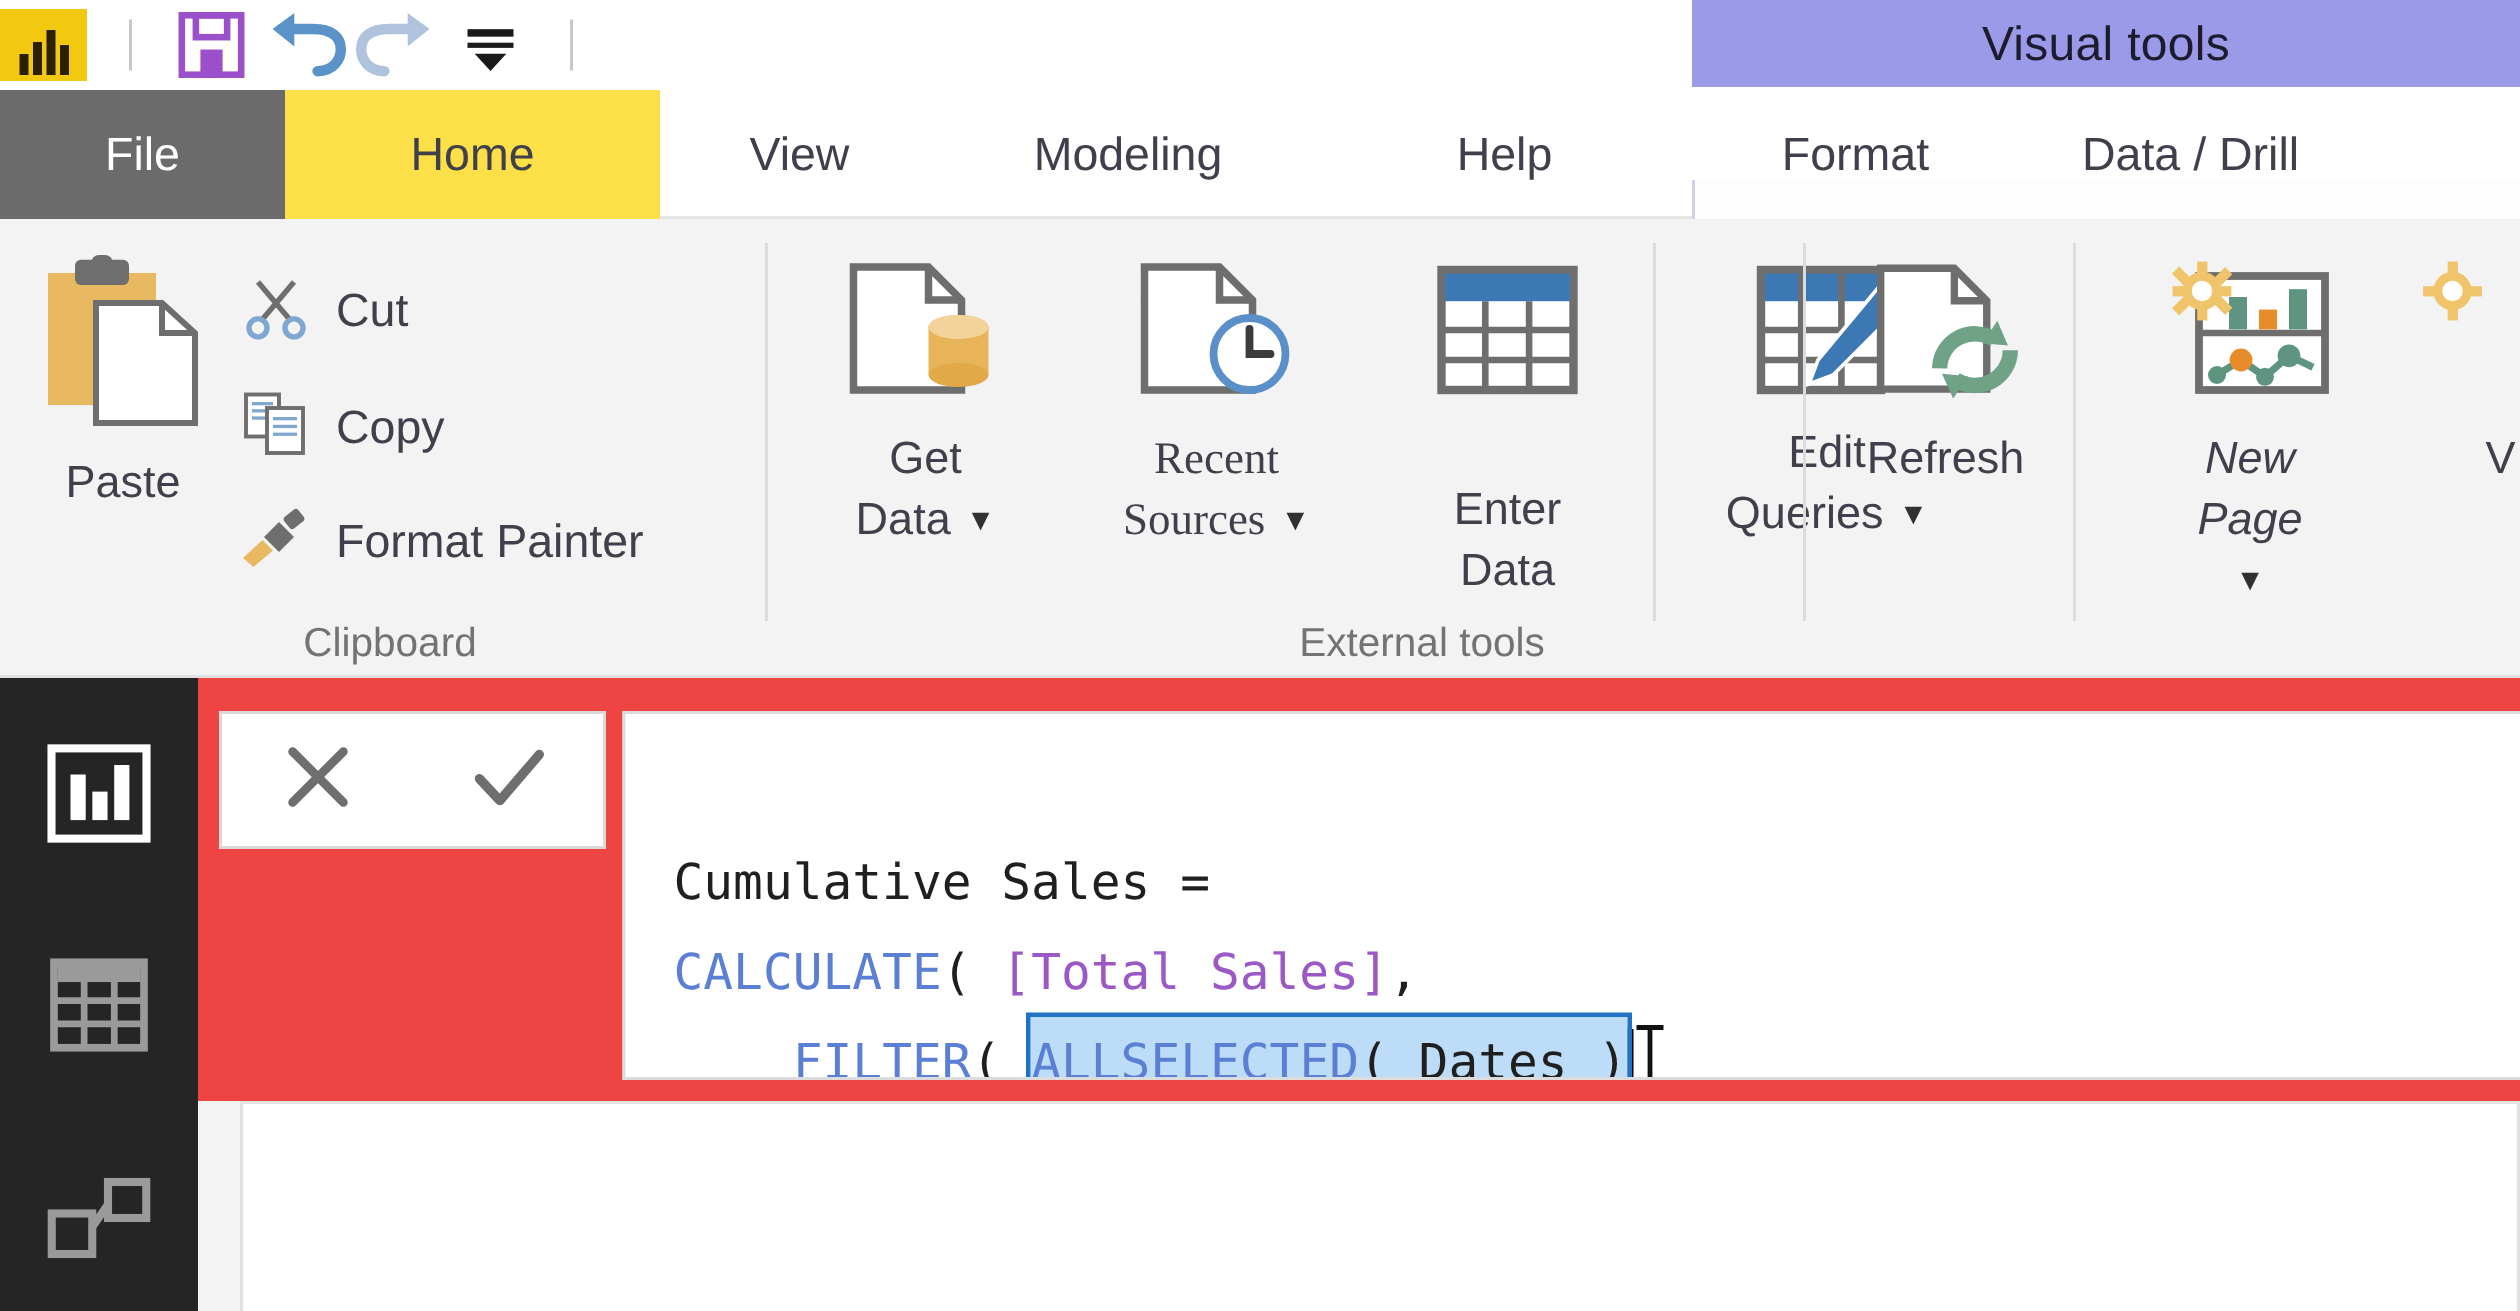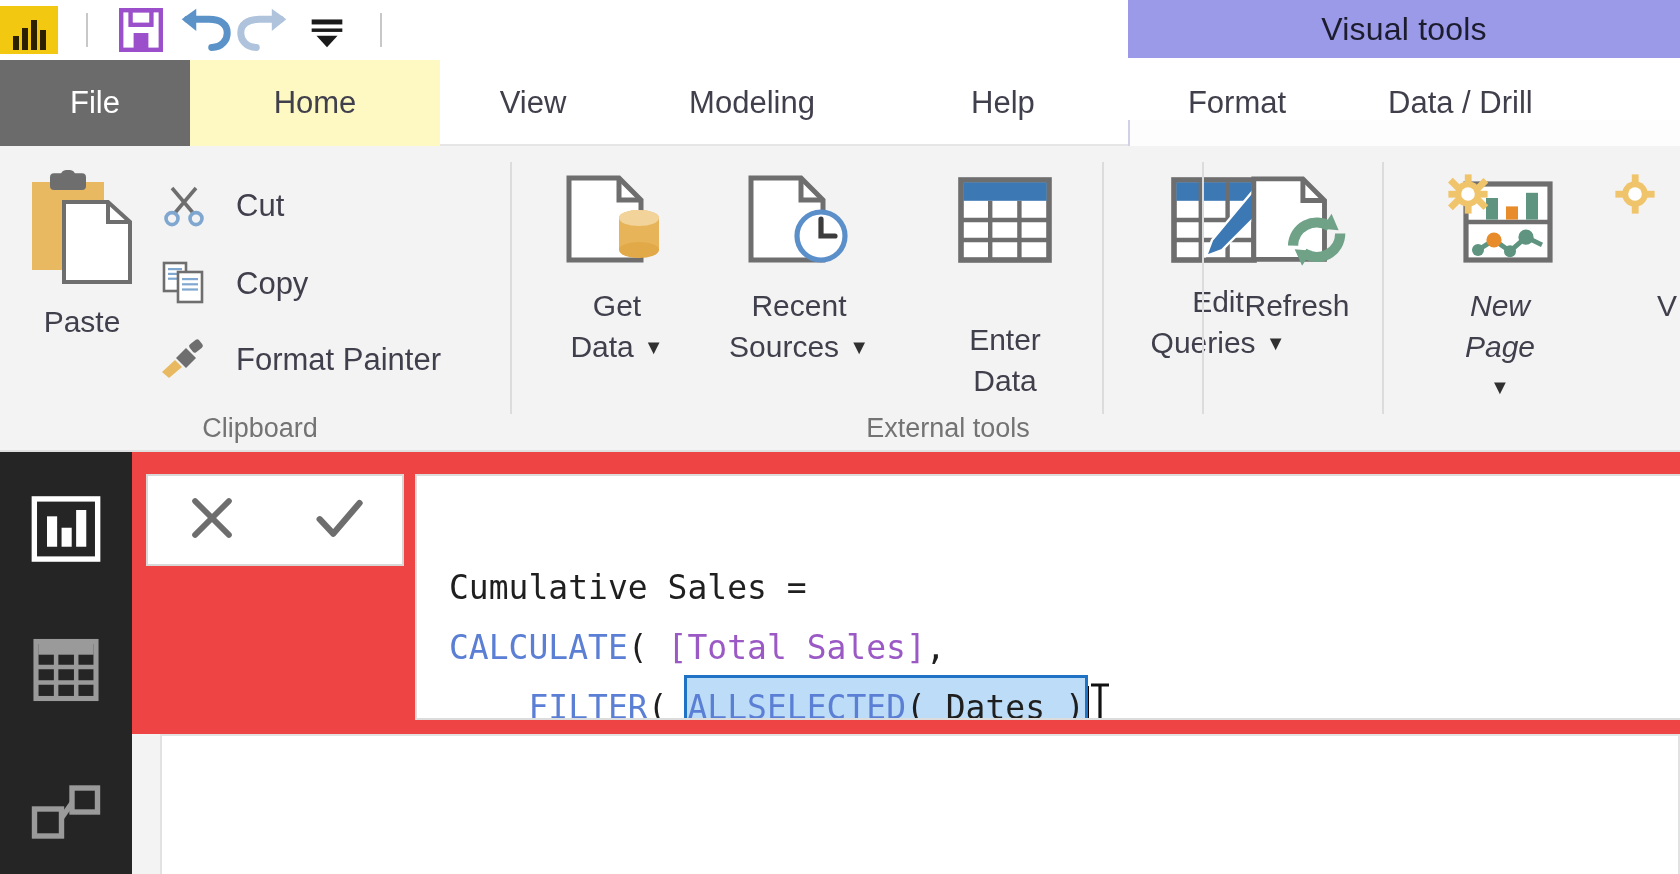--- a/index.html
+++ b/index.html
@@ -47,21 +47,21 @@
     position: absolute; left: 0; top: 60px; width: 1680px; height: 86px;
     background: #ffffff;
     border-bottom: 2px solid #e6e6e6;
   }
   .tab {
     position: absolute; top: 0; height: 86px;
     display: flex; align-items: center; justify-content: center;
     font-size: 31px; color: #403f4c; cursor: pointer; white-space: nowrap;
   }
   .tab.file { background: #6b6b6b; color: #ffffff; }
-  .tab.active { background: #fef9c3; justify-content: center; }
+  .tab.active { background: #fde047; justify-content: center; }
   #ctx-tabgroup {
     position: absolute; left: 1128px; top: 60px; width: 552px; height: 86px;
     border-left: 2px solid #d0d0e8;
     background: #fdfdfd;
   }
 
   
   #ribbon {
     position: absolute; left: 0; top: 146px; width: 1680px; height: 306px;
     background: #f3f3f3;
@@ -77,21 +77,21 @@
   }
   .bigbtn {
     position: absolute; display: flex; flex-direction: column; align-items: center;
     cursor: pointer;
   }
   .bigbtn .ico { display: flex; align-items: center; justify-content: center; }
   .bigbtn .lbl {
     font-size: 30px; color: #403f4c; text-align: center; line-height: 1.35; white-space: nowrap;
   }
   .smallbtn {
-    position: absolute; display: flex; align-items: center; gap: 28px; cursor: pointer;
+    position: absolute; display: flex; align-items: center; gap: 16px; cursor: pointer;
   }
   .smallbtn .lbl { font-size: 31px; color: #403f4c; white-space: nowrap; }
   .caret { font-size: 20px; color: #303030; line-height: 1; }
 
   
   #leftnav {
     position: absolute; left: 0; top: 452px; width: 132px; height: 422px;
     background: #252526;
   }
   .navitem {
@@ -306,21 +306,21 @@
         </div>
         <div class="lbl" style="margin-top:6px;">
           <div>Get</div>
           <div style="display:flex; align-items:center; justify-content:center; gap:10px;">
             <span>Data</span>
             <span class="caret">▼</span>
           </div>
         </div>
       </div>
 
-      <div class="bigbtn" style="left:182px; top:26px; width:210px;">
+      <div class="bigbtn" style="left:194px; top:26px; width:210px;font-family:Liberation Serif, serif;">
         <div class="ico">
           <svg width="112" height="108" viewBox="0 0 28 27">
             <path d="M2 1.5 L14.5 1.5 L20 7 L20 22 L2 22 Z" fill="#fff" stroke="#6E6E6E" stroke-width="1.25"></path>
             <path d="M14.5 1.5 L14.5 7 L20 7" fill="none" stroke="#6E6E6E" stroke-width="1.25"></path>
             <circle cx="19.5" cy="16" r="6" fill="#fff" stroke="#5B8FC9" stroke-width="1.3"></circle>
             <path d="M19.5 11.8 L19.5 16 L23 16" fill="none" stroke="#3C3C3C" stroke-width="1.3" stroke-linecap="round"></path>
           </svg>
         </div>
         <div class="lbl" style="margin-top:6px;">
           <div>Recent</div>

